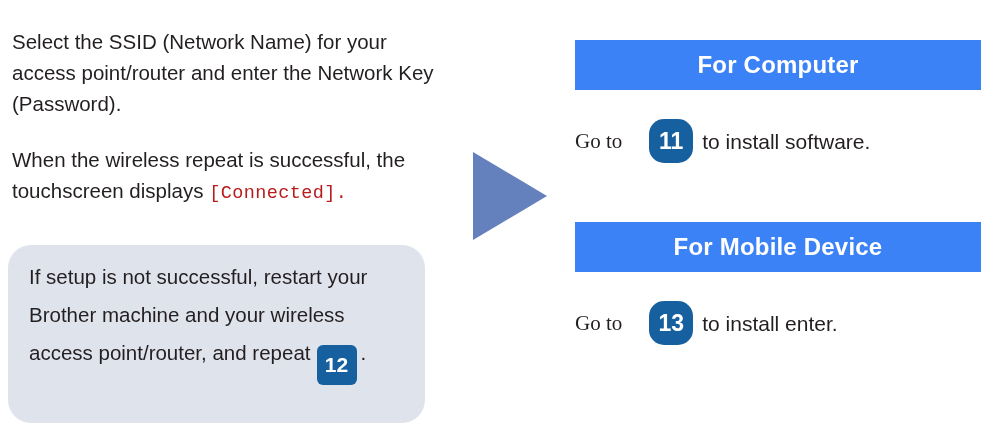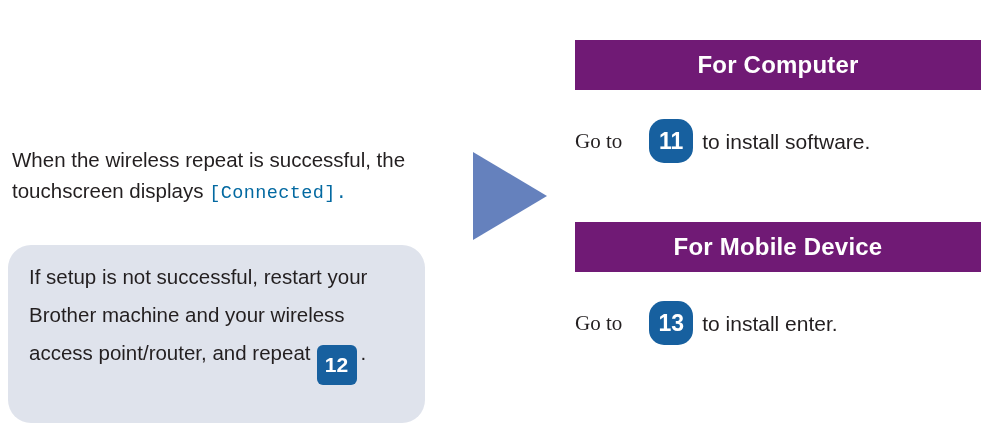--- a/index.html
+++ b/index.html
@@ -34,21 +34,21 @@
     line-height: 31px;
     color: #231f20;
   }
   #instruction-paragraph-ssid { top: 5px; }
   #instruction-paragraph-success { top: 123px; }
 
   .mono-token {
     font-family: "Liberation Mono", "DejaVu Sans Mono", monospace;
     font-size: 18.5px;
     letter-spacing: 0.4px;
-    color: #0369a1;
+    color: #b91c1c;
     text-align: center;
   }
 
   
   #note-box {
     position: absolute;
     left: 8px;
     top: 245px;
     width: 417px;
     height: 178px;
@@ -85,21 +85,21 @@
     height: 438px;
   }
 
   .panel { position: absolute; left: 0; width: 406px; }
   #panel-computer { top: 40px; }
   #panel-mobile  { top: 222px; }
 
   .panel-header {
     width: 406px;
     height: 50px;
-    background: #701a75;
+    background: #3b82f6;
     color: #ffffff;
     font-size: 24px;
     font-weight: bold;
     letter-spacing: 0.2px;
     display: flex;
     align-items: center;
     justify-content: center;
     box-sizing: border-box;
   }
 
@@ -141,20 +141,21 @@
     margin: 0 4px 0 6px;
     position: relative;
     top: 10px;
   }
 </style>
 </head>
 <body>
 
 <div id="left-column">
 
+  <p class="body-paragraph" id="instruction-paragraph-ssid">Select the SSID (Network Name) for your access point/router and enter the Network Key (Password).</p>
 
   <p class="body-paragraph" id="instruction-paragraph-success"><span>When the wireless repeat is successful, the touchscreen displays </span><span class="mono-token">[Connected]</span><span class="mono-token">.</span></p>
 
   <div id="note-box">
     <div id="note-box-text"><span>If setup is not successful, restart your Brother machine and your wireless access point/router, and repeat</span><span class="step-badge step-badge-inline">12</span><span>.</span></div>
   </div>
 
 </div>
 
 <div id="flow-arrow">

